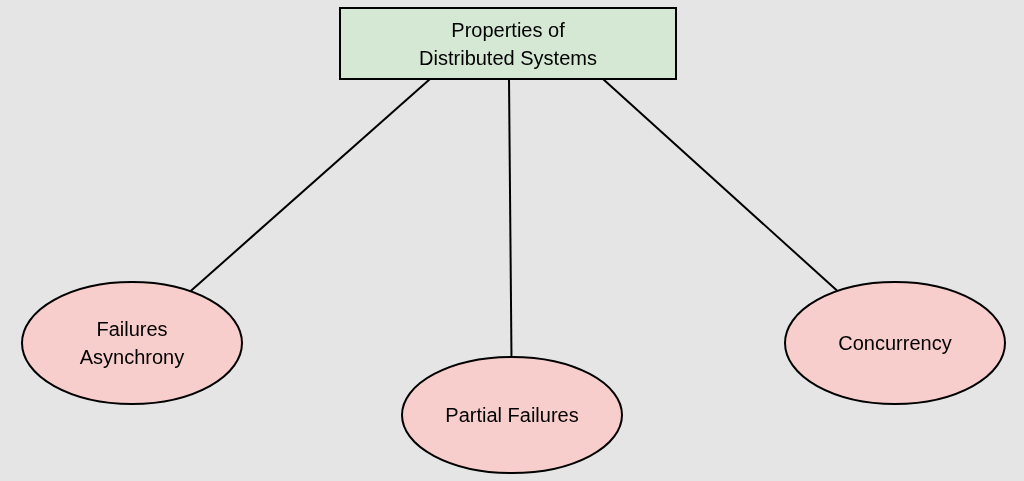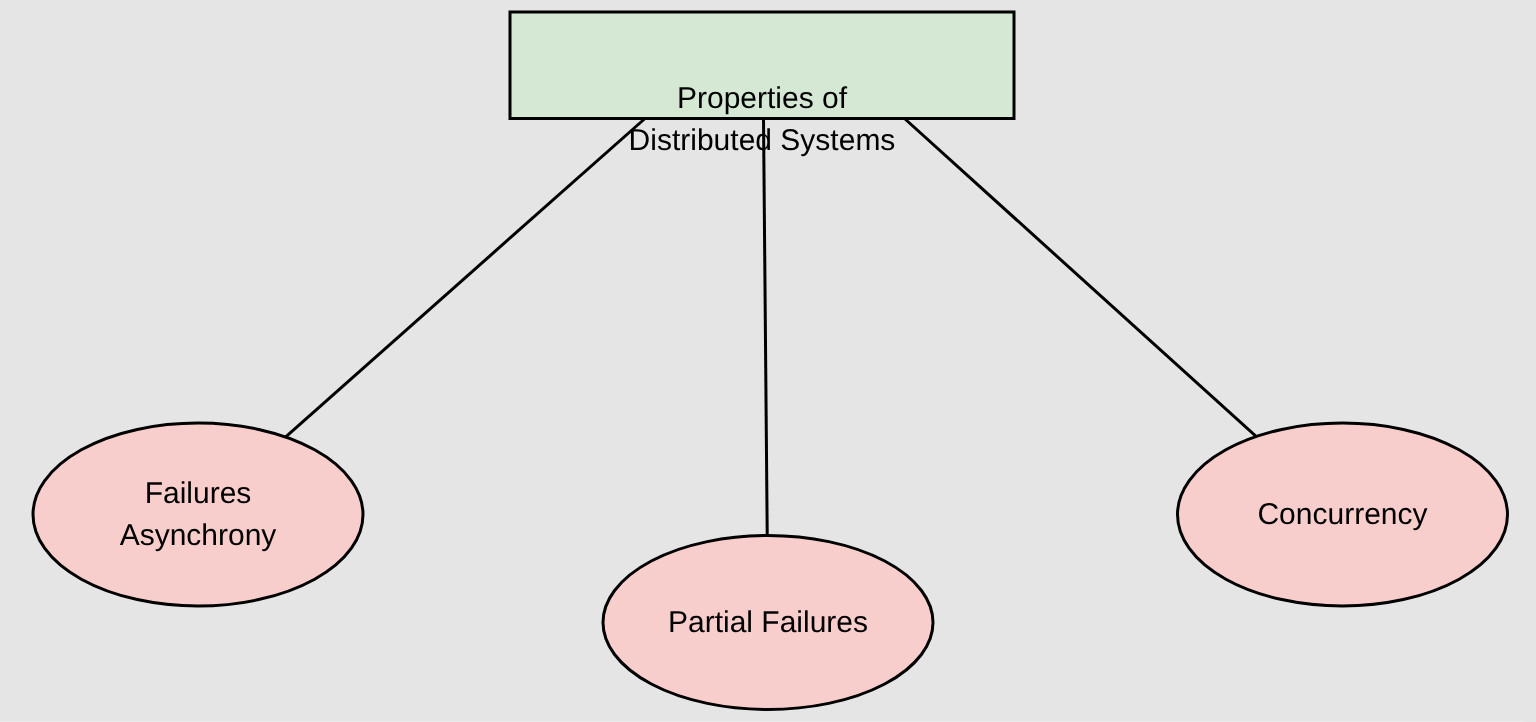--- a/index.html
+++ b/index.html
@@ -24,21 +24,21 @@
     display: flex;
     align-items: center;
     justify-content: center;
     text-align: center;
     color: #000000;
     font-size: 20px;
     line-height: 1.4;
     white-space: pre-line;
     pointer-events: none;
   }
-  .label-root   { left: 340px; top: 8px;   width: 336px; height: 71px; margin-top: 36px; }
+  .label-root   { left: 340px; top: 8px;   width: 336px; height: 71px; }
   .label-node-0 { left: 22px;  top: 282px; width: 220px; height: 122px; }
   .label-node-1 { left: 402px; top: 357px; width: 220px; height: 116px; }
   .label-node-2 { left: 785px; top: 282px; width: 220px; height: 122px; }
 </style>
 </head>
 <body>
 
 <div class="canvas" style="background: rgb(229, 229, 229);">
 
   <svg width="1024" height="481" viewBox="0 0 1024 481">

